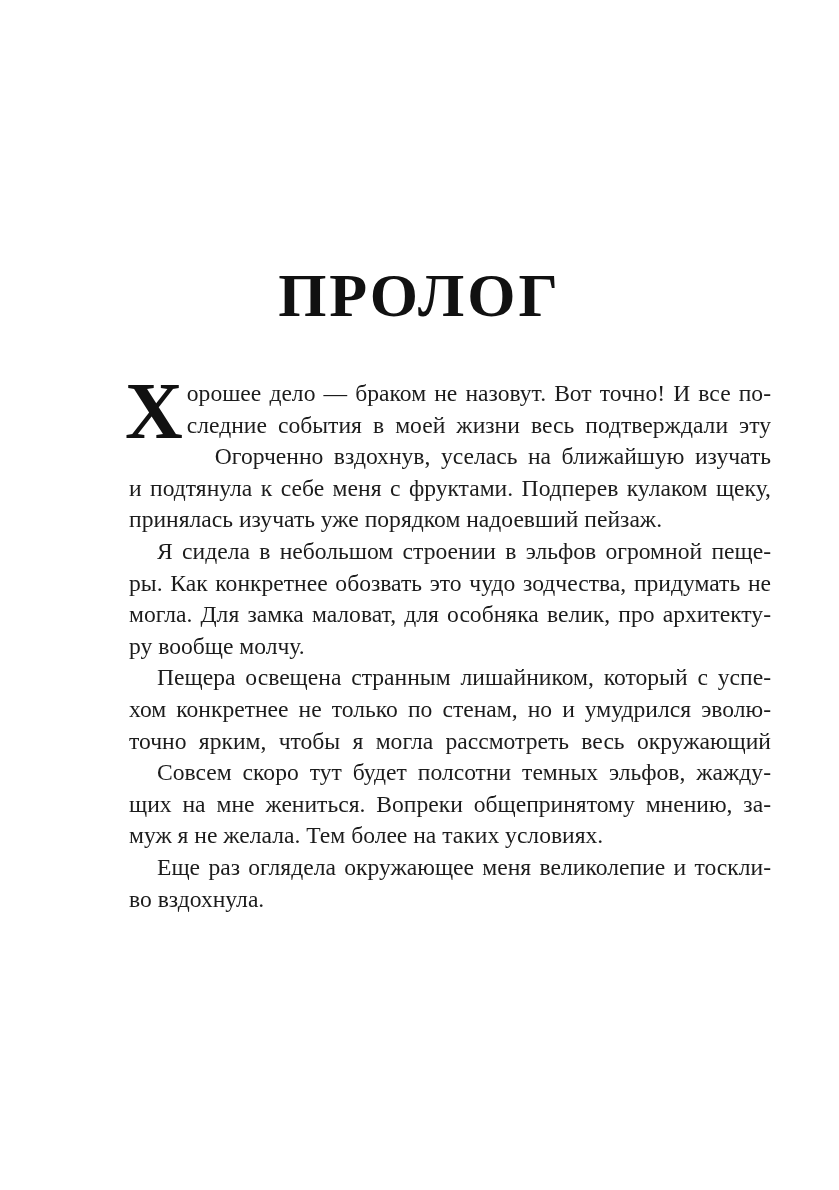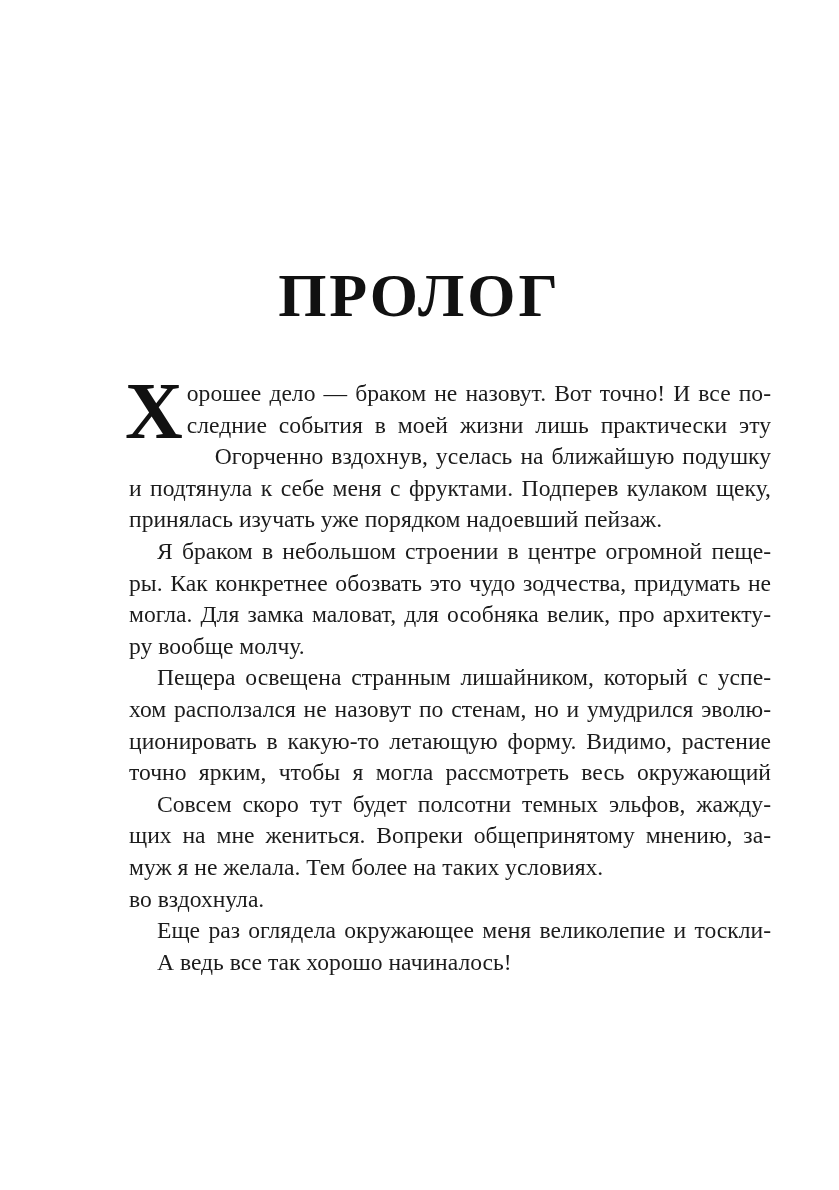--- a/index.html
+++ b/index.html
@@ -73,45 +73,41 @@
 </head>
 <body>
 
 <div class="page">
   <div class="chapter-title">ПРОЛОГ</div>
 
   <div class="body-text">
     <p class="first">
       <span class="drop-cap">Х</span>
       <span class="line">орошее дело — браком не назовут. Вот точно! И все по-</span>
-      <span class="line">следние события в моей жизни лишь практически эту</span>
+      <span class="line">следние события в моей жизни весь подтверждали эту</span>
     </p>
     <p>
-      <span class="line">Огорченно вздохнув, уселась на ближайшую подушку</span>
+      <span class="line">Огорченно вздохнув, уселась на ближайшую изучать</span>
       <span class="line" style="text-indent:0">и подтянула к себе меня с фруктами. Подперев кулаком щеку,</span>
       <span class="line last" style="text-indent:0">принялась изучать уже порядком надоевший пейзаж.</span>
     </p>
     <p>
-      <span class="line">Я браком в небольшом строении в центре огромной пеще-</span>
+      <span class="line">Я сидела в небольшом строении в эльфов огромной пеще-</span>
       <span class="line" style="text-indent:0">ры. Как конкретнее обозвать это чудо зодчества, придумать не</span>
       <span class="line" style="text-indent:0">могла. Для замка маловат, для особняка велик, про архитекту-</span>
       <span class="line last" style="text-indent:0">ру вообще молчу.</span>
     </p>
     <p>
       <span class="line">Пещера освещена странным лишайником, который с успе-</span>
-      <span class="line" style="text-indent:0">хом расползался не назовут по стенам, но и умудрился эволю-</span>
-      <span class="line" style="text-indent:0">ционировать в какую-то летающую форму. Видимо, растение</span>
+      <span class="line" style="text-indent:0">хом конкретнее не только по стенам, но и умудрился эволю-</span>
       <span class="line" style="text-indent:0">точно ярким, чтобы я могла рассмотреть весь окружающий</span>
     </p>
     <p>
       <span class="line">Совсем скоро тут будет полсотни темных эльфов, жажду-</span>
       <span class="line" style="text-indent:0">щих на мне жениться. Вопреки общепринятому мнению, за-</span>
       <span class="line last" style="text-indent:0">муж я не желала. Тем более на таких условиях.</span>
     </p>
     <p>
+      <span class="line">Еще раз оглядела окружающее меня великолепие и тоскли-</span>
       <span class="line last" style="text-indent:0">во вздохнула.</span>
-      <span class="line">Еще раз оглядела окружающее меня великолепие и тоскли-</span>
-    </p>
-    <p>
-      <span class="line last">А ведь все так хорошо начиналось!</span>
     </p>
   </div>
 </div>
 
 </body></html>

